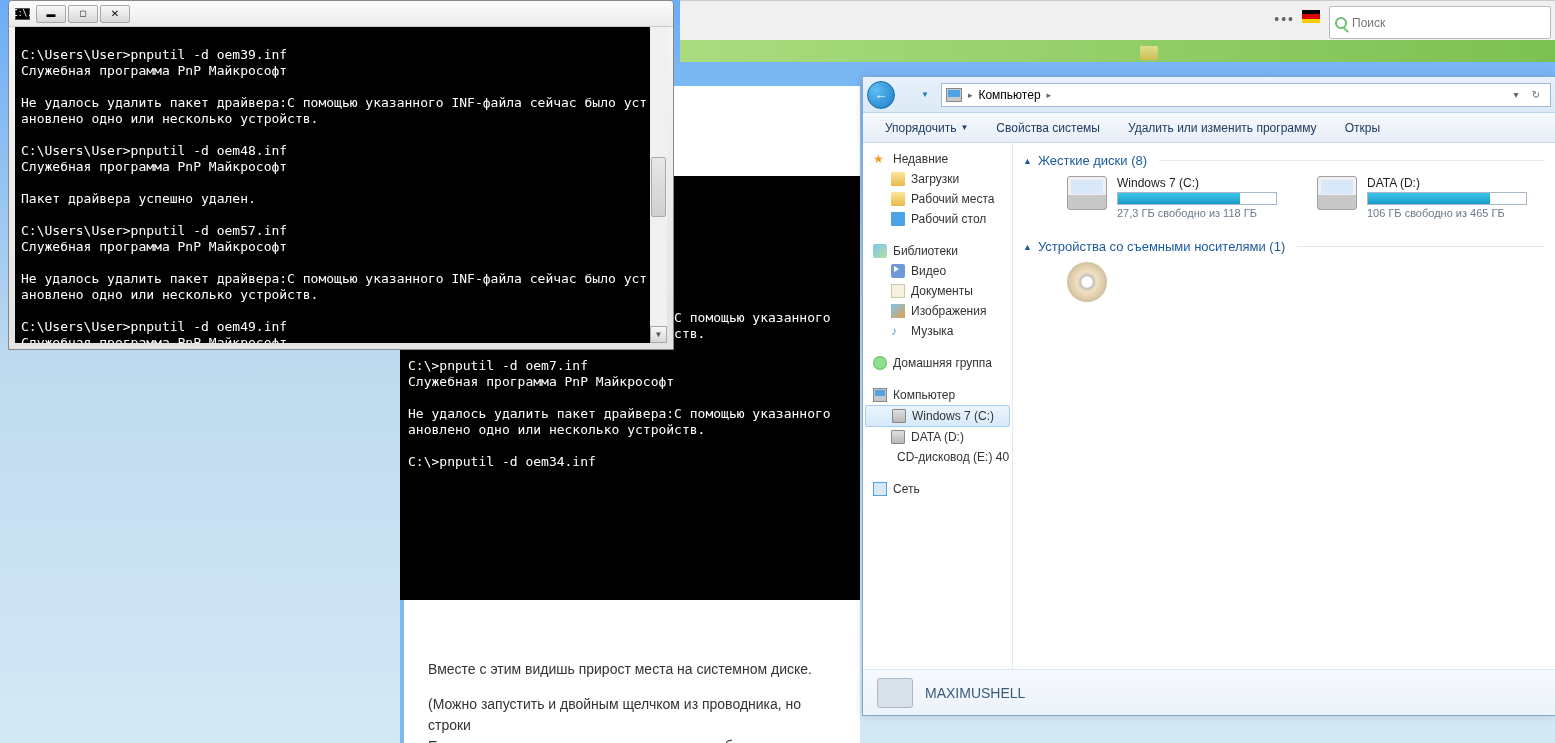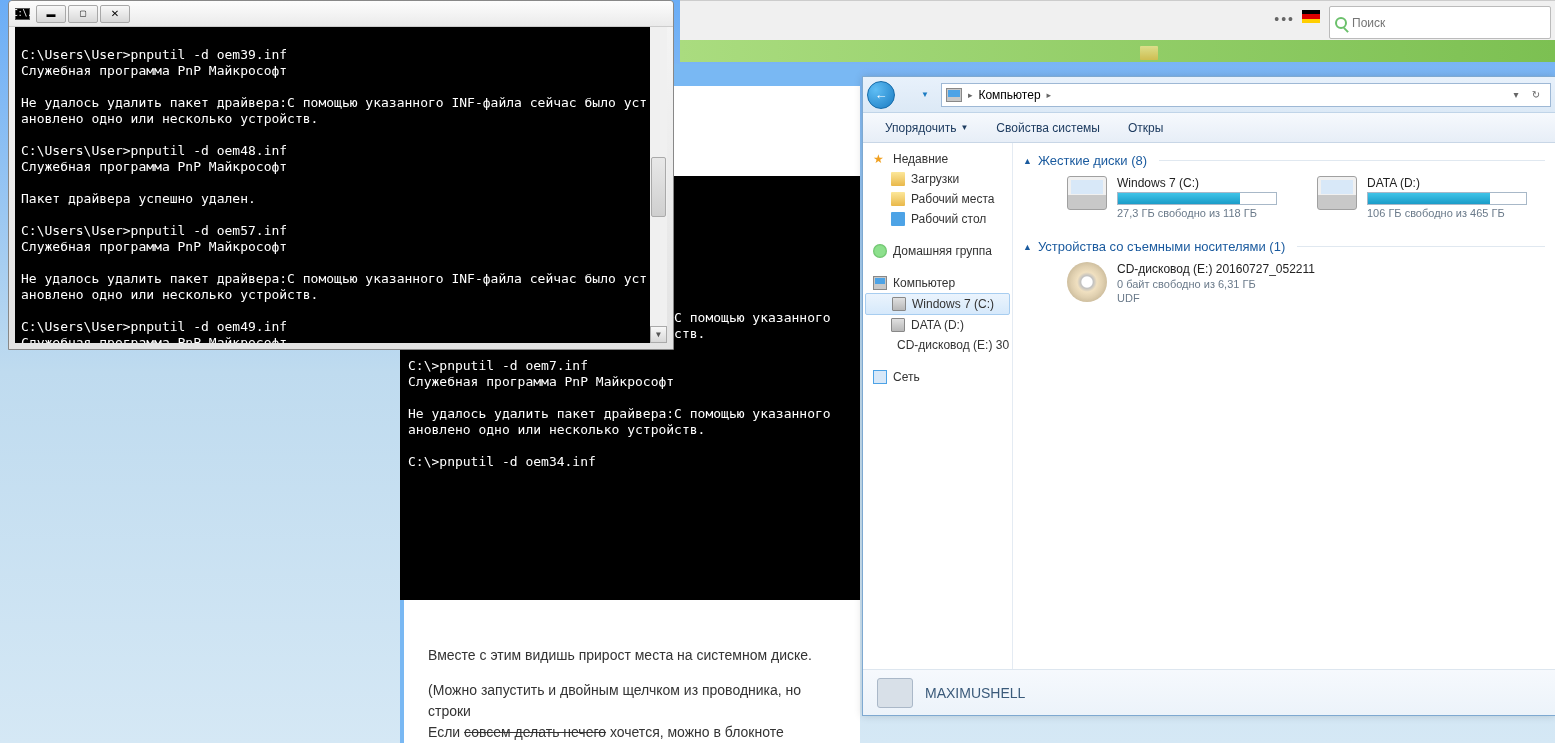--- a/index.html
+++ b/index.html
@@ -260,21 +260,21 @@
     <span class="highlight">c:\xxx.bat</span>
     <span> н</span>
   </p>
   <p>е удалось удалить, т.к. ис</p>
   <p class="code-note-last">
     <span>: </span>
     <span class="code-note">C:\Windows\System32</span>
   </p>
 
   <div style="height:430px"></div>
-  <p style="margin-top:12px;">Вместе с этим видишь прирост места на системном диске.</p>
+  <p style="margin-top:26px;">Вместе с этим видишь прирост места на системном диске.</p>
   <p>
     <span>(Можно запустить и двойным щелчком из проводника, но строки</span><br>
     <span>Если </span>
     <span class="strike">совсем делать нечего</span>
     <span> хочется, можно в блокноте последней</span><br>
     
   </p>
 </div>
 
 <div class="term2">
@@ -361,20 +361,23 @@
 
   <div class="explorer-toolbar">
     <div class="tool-item">
       <span>Упорядочить</span>
       <span class="dd">▼</span>
     </div>
     <div class="tool-item">
       <span>Свойства системы</span>
     </div>
     <div class="tool-item">
+      <span>Удалить или изменить программу</span>
+    </div>
+    <div class="tool-item">
       <span>Откры</span>
     </div>
   </div>
 
   <div class="explorer-body">
 
     <div class="exp-nav">
       <div class="nav-group">
         <div class="nav-head">
           <span class="exp-icon star-ic">★</span>
@@ -387,20 +390,42 @@
         <div class="nav-item">
           <span class="nav-icon folder-mini"></span>
           <span>Рабочий места</span>
         </div>
         <div class="nav-item">
           <span class="nav-icon" style="background:#4da3e6;border-radius:1px;"></span>
           <span>Рабочий стол</span>
         </div>
       </div>
 
+      <div class="nav-group">
+        <div class="nav-head">
+          <span class="exp-icon lib-ic"></span>
+          <span>Библиотеки</span>
+        </div>
+        <div class="nav-item">
+          <span class="nav-icon vid-ic"></span>
+          <span>Видео</span>
+        </div>
+        <div class="nav-item">
+          <span class="nav-icon doc-ic"></span>
+          <span>Документы</span>
+        </div>
+        <div class="nav-item">
+          <span class="nav-icon img-ic"></span>
+          <span>Изображения</span>
+        </div>
+        <div class="nav-item">
+          <span class="nav-icon mus-ic">♪</span>
+          <span>Музыка</span>
+        </div>
+      </div>
 
       <div class="nav-group">
         <div class="nav-head">
           <span class="exp-icon hg-ic"></span>
           <span>Домашняя группа</span>
         </div>
       </div>
 
       <div class="nav-group">
         <div class="nav-head">
@@ -410,21 +435,21 @@
         <div class="nav-item selected">
           <span class="nav-icon drive-ic"></span>
           <span>Windows 7 (C:)</span>
         </div>
         <div class="nav-item">
           <span class="nav-icon drive-ic"></span>
           <span>DATA (D:)</span>
         </div>
         <div class="nav-item">
           <span class="nav-icon cd-ic"></span>
-          <span>CD-дисковод (E:) 30</span>
+          <span>CD-дисковод (E:) 40</span>
         </div>
       </div>
 
       <div class="nav-group">
         <div class="nav-head">
           <span class="exp-icon net-ic"></span>
           <span>Сеть</span>
         </div>
       </div>
     </div>
@@ -459,25 +484,20 @@
       </div>
 
       <div class="group-header">
         <span class="tri">▲</span>
         <span>Устройства со съемными носителями (1)</span>
         <span class="line"></span>
       </div>
       <div class="drives-row">
         <div class="drive-item">
           <div class="cd-large-ic"></div>
-          <div class="drive-info">
-            <span class="drive-name">CD-дисковод (E:) 20160727_052211</span>
-            <span class="drive-free">0 байт свободно из 6,31 ГБ</span>
-            <span class="drive-free">UDF</span>
-          </div>
         </div>
       </div>
     </div>
   </div>
 
   <div class="explorer-status">
     <div class="stat-ic"></div>
     <span class="stat-text">MAXIMUSHELL</span>
   </div>
 </div>

